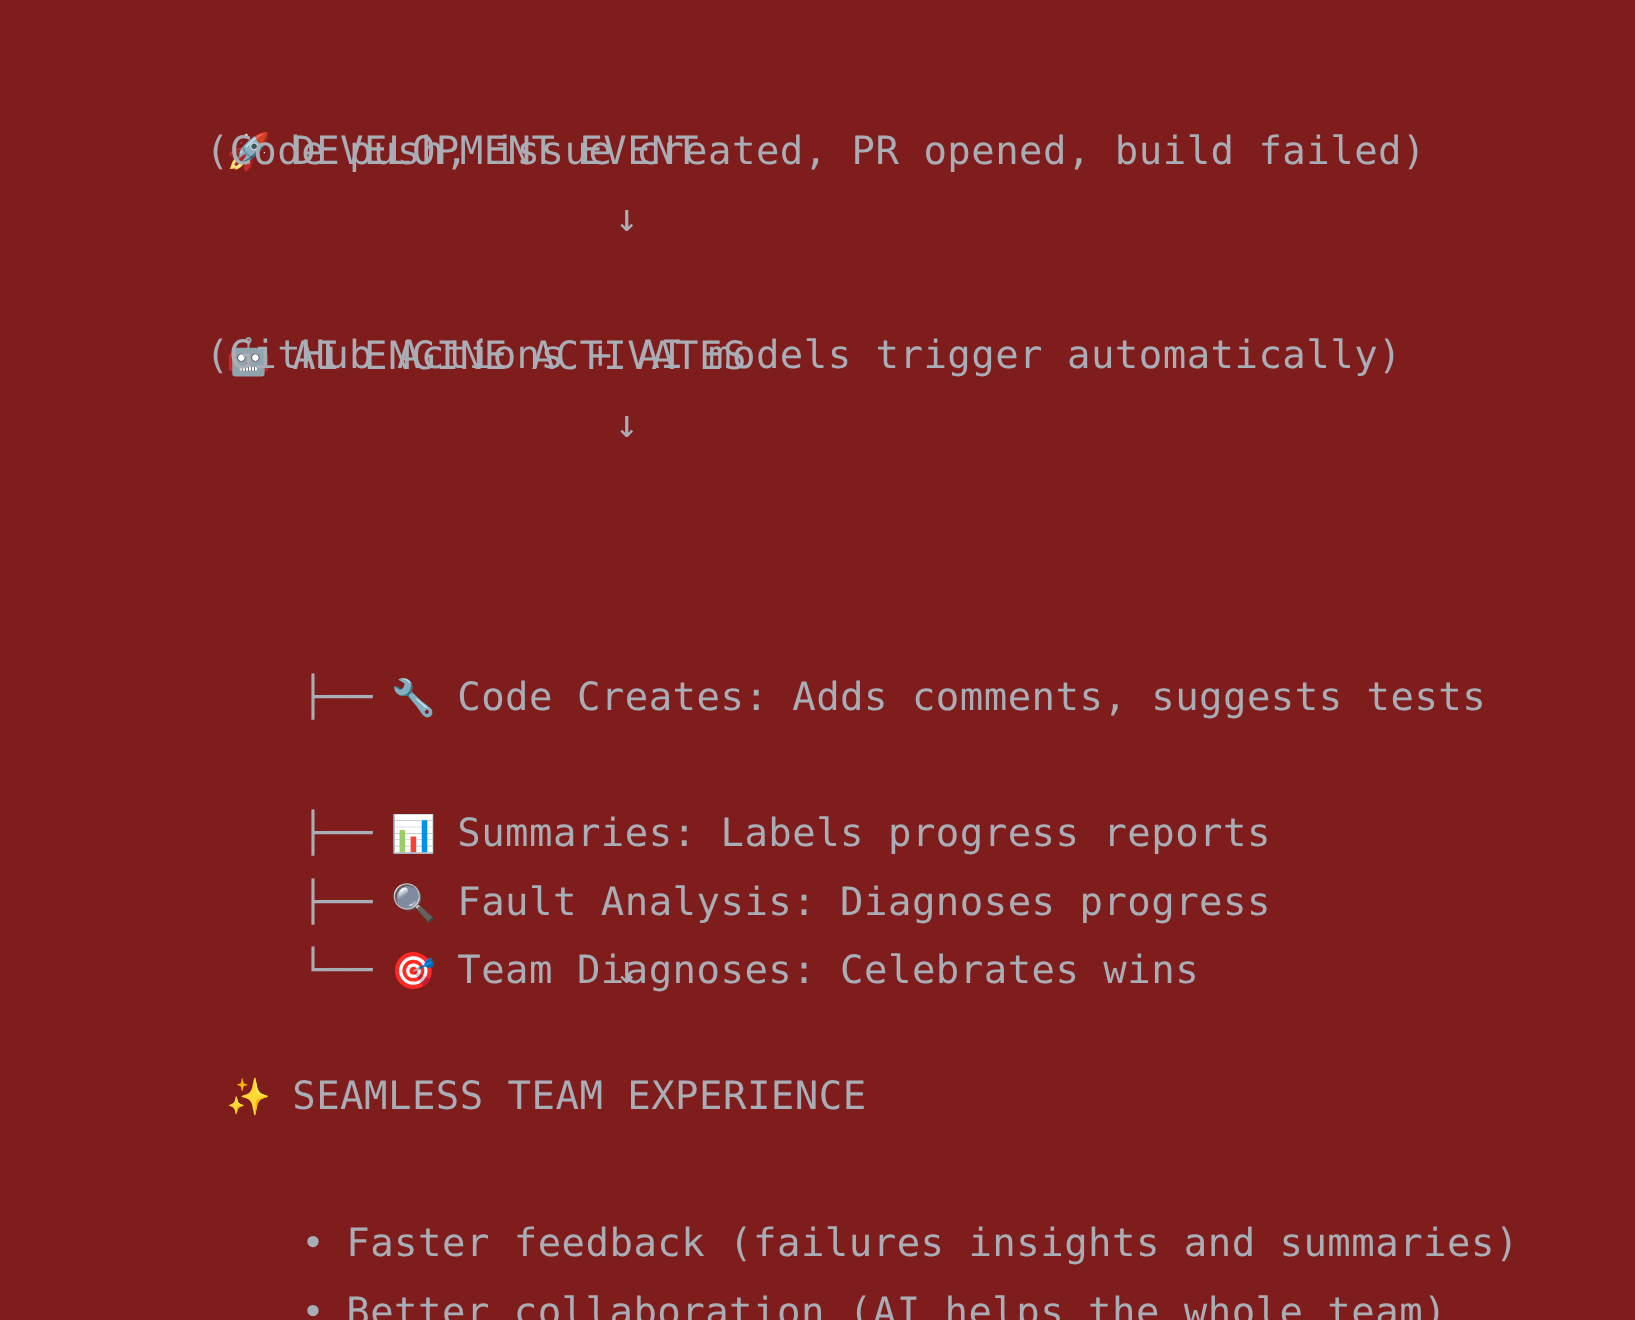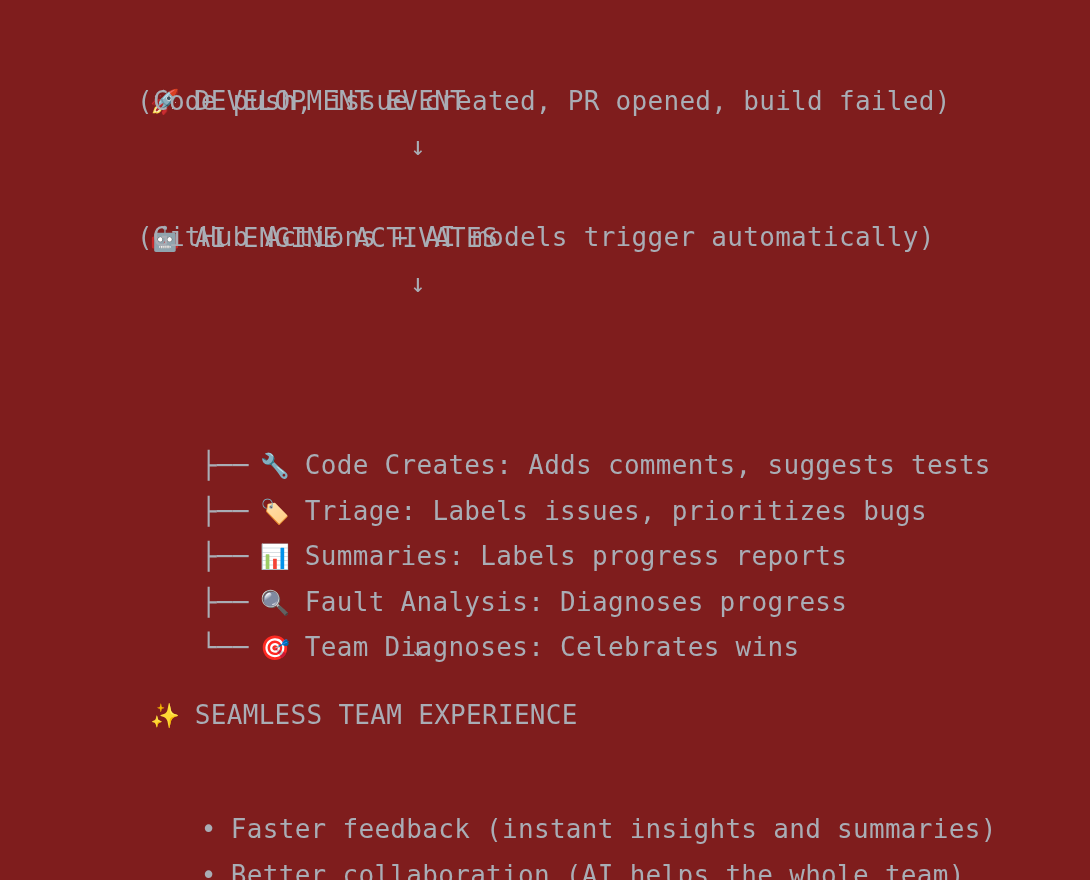--- a/index.html
+++ b/index.html
@@ -73,37 +73,34 @@
   <div class="line" style="top:169px;">
     <span class="emoji">🤖</span><span>AI ENGINE ACTIVATES</span>
   </div>
   <div class="line indent-1" style="top:214px;">(GitHub Actions + AI models trigger automatically)</div>
   <div class="line arrow" style="top:260px;">↓</div>
 
 
   <div class="line indent-1" style="top:396px;">
     <span class="tree-branch">├──</span><span class="tree-emoji">🔧</span><span>Code Creates: Adds comments, suggests tests</span>
   </div>
-  <div class="line indent-1" style="top:442px;">
-    <span class="tree-branch">├──</span><span class="tree-emoji">🏷️</span><span>Triage: Labels issues, prioritizes bugs</span>
-  </div>
   <div class="line indent-1" style="top:487px;">
     <span class="tree-branch">├──</span><span class="tree-emoji">📊</span><span>Summaries: Labels progress reports</span>
   </div>
   <div class="line indent-1" style="top:533px;">
     <span class="tree-branch">├──</span><span class="tree-emoji">🔍</span><span>Fault Analysis: Diagnoses progress</span>
   </div>
   <div class="line indent-1" style="top:578px;">
     <span class="tree-branch">└──</span><span class="tree-emoji">🎯</span><span>Team Diagnoses: Celebrates wins</span>
   </div>
   <div class="line arrow" style="top:624px;">↓</div>
 
-  <div class="line" style="top:646px;">
+  <div class="line" style="top:662px;">
     <span class="emoji">✨</span><span>SEAMLESS TEAM EXPERIENCE</span>
   </div>
   <div class="line indent-1" style="top:760px;">
-    <span class="bullet">•</span><span>Faster feedback (instant insights and summaries)</span>
+    <span class="bullet">•</span><span>Faster feedback (failures insights and summaries)</span>
   </div>
   <div class="line indent-1" style="top:806px;">
     <span class="bullet">•</span><span>Better collaboration (AI helps the whole team)</span>
   </div>
 
 </div>
 
 </body></html>

